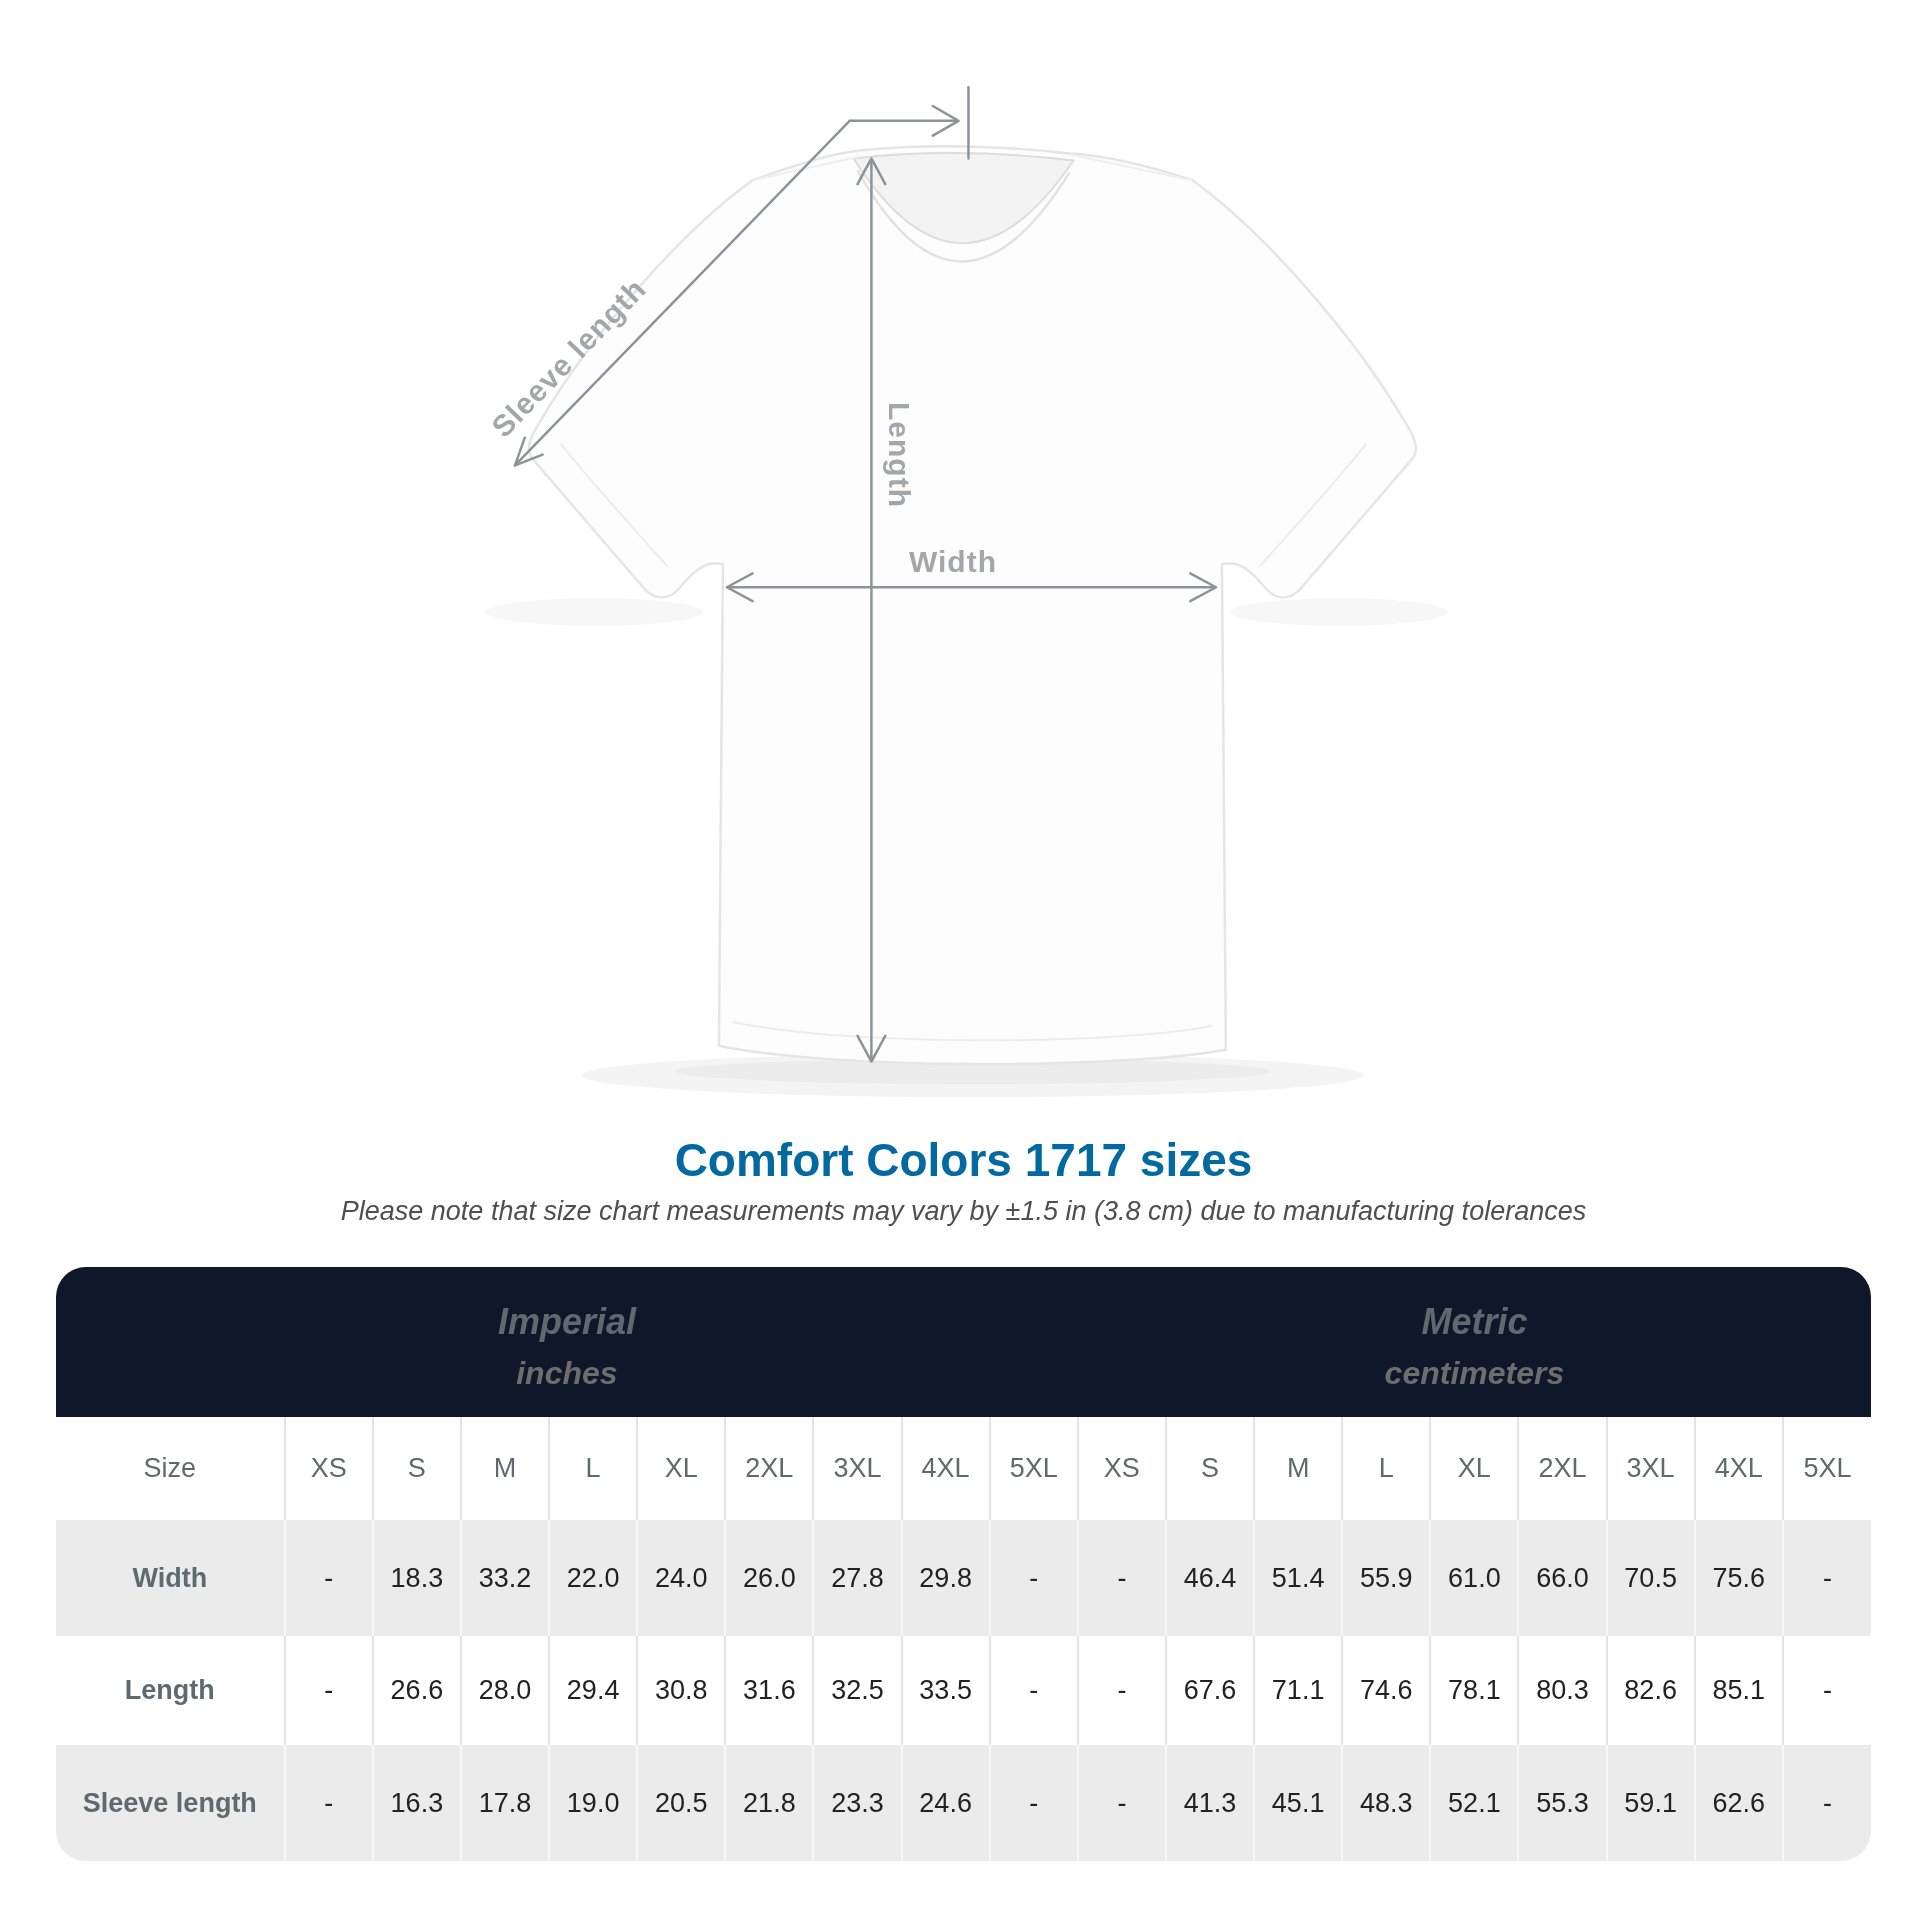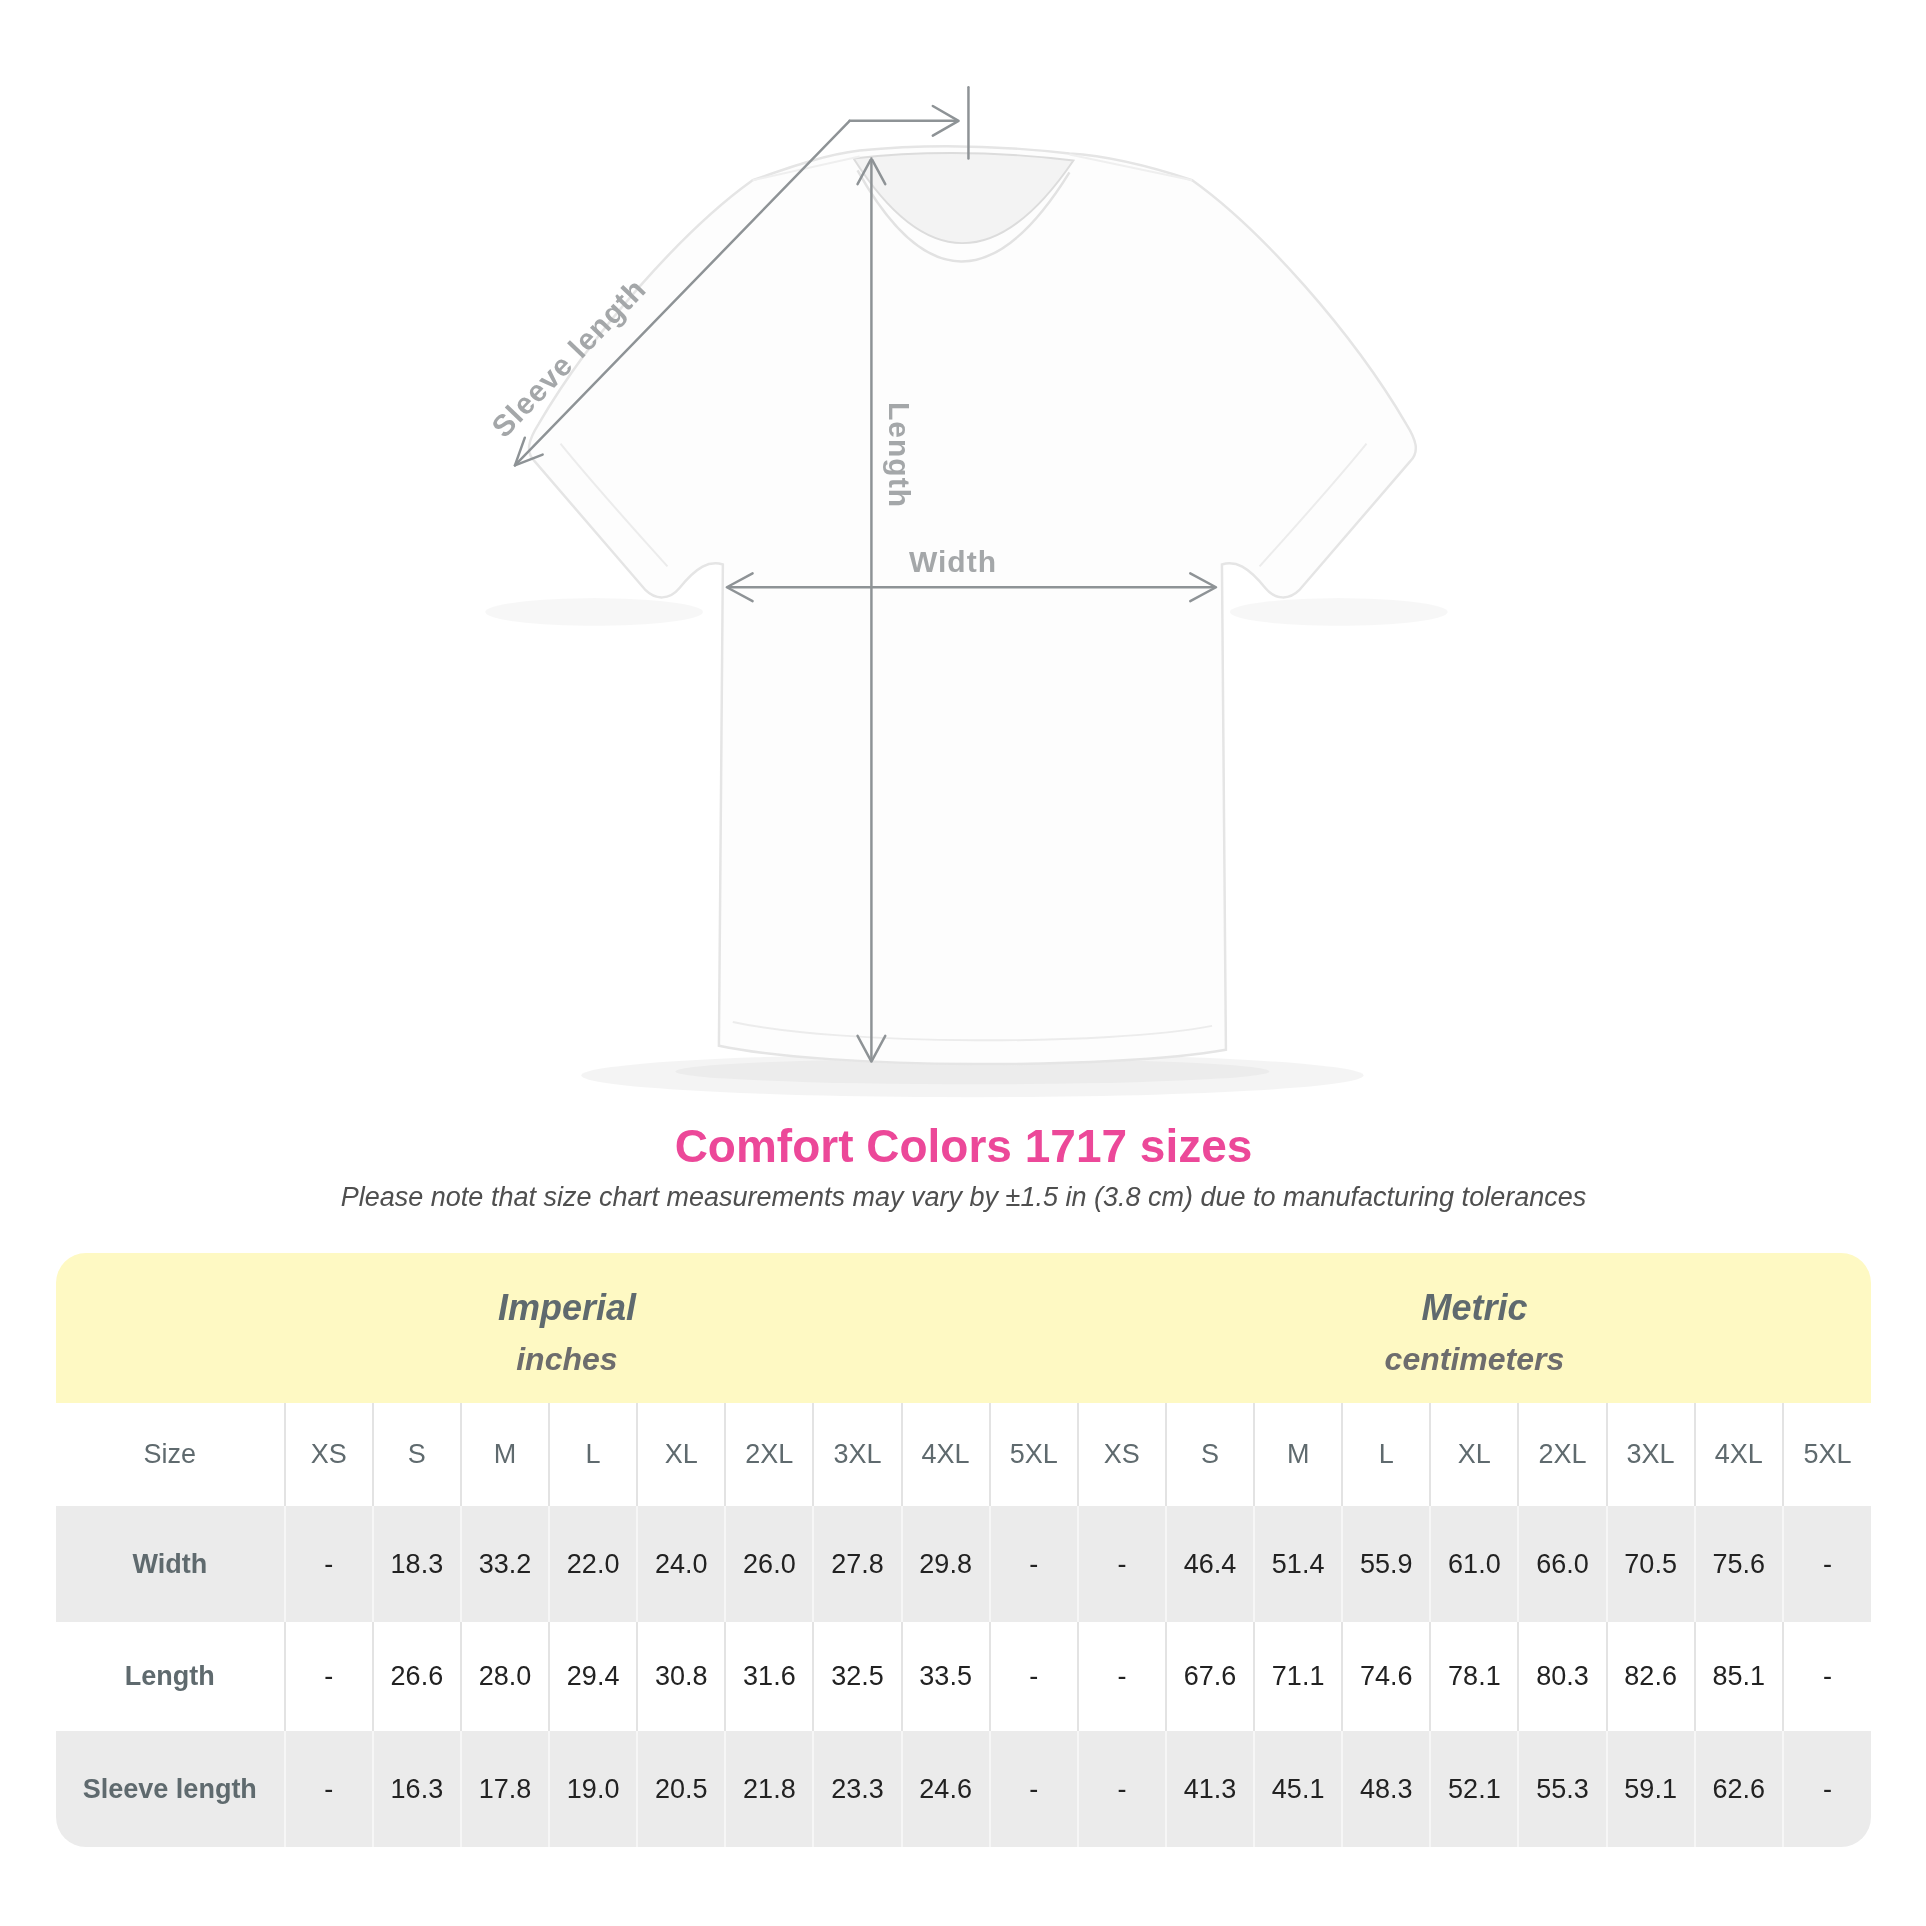--- a/index.html
+++ b/index.html
@@ -12,30 +12,30 @@
   .dim-label { position:absolute; font-weight:bold; color:#a4a7a9;
     font-size:30px; letter-spacing:1px; white-space:nowrap; }
   .dim-label.sleeve { left:569px; top:358px;
     transform:translate(-50%,-50%) rotate(-46deg); }
   .dim-label.length { left:899px; top:455px;
     transform:translate(-50%,-50%) rotate(90deg); }
   .dim-label.width  { left:953px; top:562px; transform:translate(-50%,-50%); }
 
   
   .heading { text-align:center; }
-  .heading h1 { font-size:46px; color:#ec4899; font-weight:bold; }
+  .heading h1 { margin-top:14px; font-size:46px; color:#0369a1; font-weight:bold; }
   .heading p  { margin-top:9px; font-size:27px; font-style:italic; color:#4f4f4f; }
 
   
   .table-card { margin:40px 56px 0; border-radius:30px; overflow:hidden;
     background:#ffffff; }
   table { width:100%; border-collapse:collapse; table-layout:fixed; }
   th, td { text-align:center; vertical-align:middle; font-size:27px; }
 
-  tr.group-row { height:150px; background:#fef9c3; }
+  tr.group-row { height:150px; background:#0f172a; }
   tr.group-row th { vertical-align:top; padding-top:34px; }
   .g-label { font-size:36px; font-weight:bold; font-style:italic; color:#5f6a6e; }
   .g-unit  { margin-top:12px; font-size:32px; font-style:italic; color:#6d6d6d; }
 
   tr.head-row { height:103px; background:#ffffff; }
   tr.head-row th { font-weight:normal; color:#5f6a6e; }
   tr.head-row th + th { border-left:2px solid #e3e3e3; }
 
   tr.data-row { height:116px; }
   tr.data-row:nth-child(2) { height:109px; }

